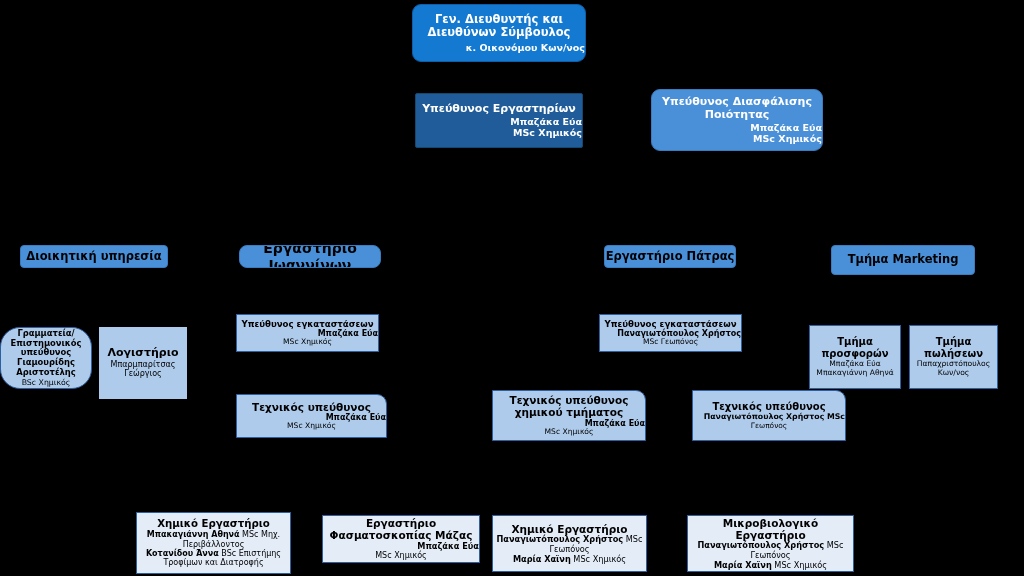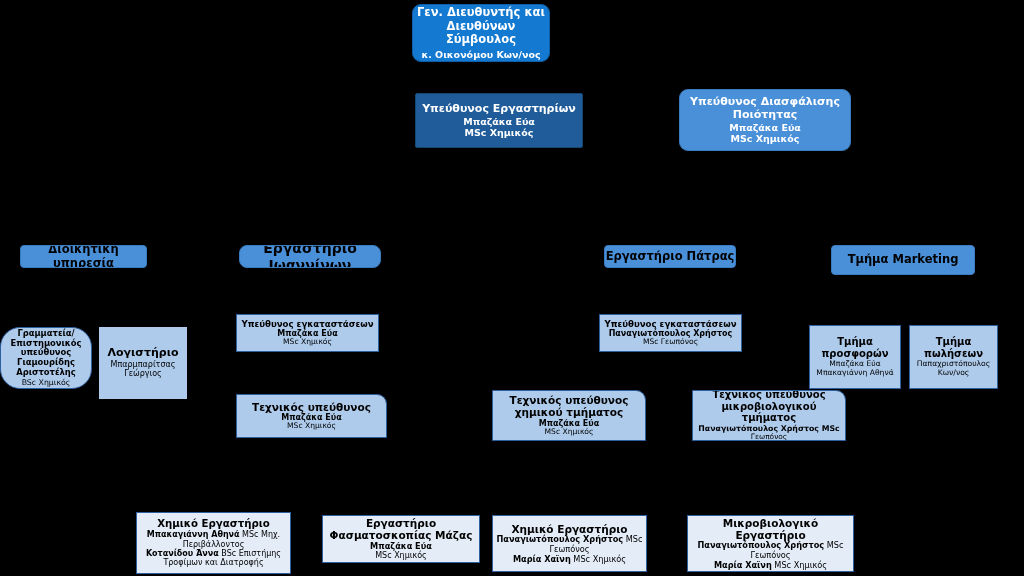--- a/index.html
+++ b/index.html
@@ -42,21 +42,20 @@
     background: #1f5c99;
     color: #ffffff;
     border-radius: 2px;
     border: 1px solid #16476f;
   }
   .n-mid-light {
     background: #4a90d9;
     color: #ffffff;
     border-radius: 9px;
     border: 1px solid #3a7cc0;
-    margin-left: 28px;
   }
   .n-header {
     background: #4a90d9;
     color: #000000;
     border-radius: 4px;
     border: 1px solid #3a7cc0;
   }
   .n-cell {
     background: #aecbeb;
     color: #000000;
@@ -77,53 +76,54 @@
     background: #e3ecf7;
     color: #000000;
     border: 1px solid #2e5f9e;
   }
   
   .t-title {
     font-weight: bold;
   }
   .t-sub {
     font-weight: bold;
+    text-align: right;
   }
   .t-sub-light {
     font-weight: normal;
   }
   .ln { display: block; width: 100%; }
   .inl-b { font-weight: bold; }
   .inl-n { font-weight: normal; }
 </style>
 </head>
 <body>
 
 <svg id="chart-canvas" viewBox="0 0 1024 576" xmlns="http://www.w3.org/2000/svg"></svg>
 
-<div class="node n-top" style="left:412px; top:4px; width:138px; height:58px; font-size:11.5px;">
+<div class="node n-top" style="left:412px; top:4px; width:174px; height:58px; font-size:11.5px;">
   <span class="ln t-title">Γεν. Διευθυντής και</span>
   <span class="ln t-title">Διευθύνων Σύμβουλος</span>
   <span class="ln t-sub" style="font-size:9.5px; margin-top:2px;">κ. Οικονόμου Κων/νος</span>
 </div>
 
 <div class="node n-mid-dark" style="left:415px; top:93px; width:168px; height:55px; font-size:11px;">
   <span class="ln t-title">Υπεύθυνος Εργαστηρίων</span>
   <span class="ln t-sub" style="font-size:9.5px;">Μπαζάκα Εύα</span>
   <span class="ln t-sub" style="font-size:9.5px;">MSc Χημικός</span>
 </div>
 
 <div class="node n-mid-light" style="left:651px; top:89px; width:172px; height:62px; font-size:11px;">
   <span class="ln t-title">Υπεύθυνος Διασφάλισης</span>
   <span class="ln t-title">Ποιότητας</span>
   <span class="ln t-sub" style="font-size:9.5px;">Μπαζάκα Εύα</span>
   <span class="ln t-sub" style="font-size:9.5px;">MSc Χημικός</span>
 </div>
 
-<div class="node n-header" style="left:20px; top:245px; width:127px; height:23px; font-size:11.5px;">
+<div class="node n-header" style="left:20px; top:245px; width:148px; height:23px; font-size:11.5px;">
   <span class="ln t-title">Διοικητική υπηρεσία</span>
 </div>
 
 <div class="node n-header" style="left:239px; top:245px; width:142px; height:23px; font-size:14px;border-radius:8px;">
   <span class="ln t-title">Εργαστήριο Ιωαννίνων</span>
 </div>
 
 <div class="node n-header" style="left:604px; top:245px; width:132px; height:23px; font-size:11.5px;">
   <span class="ln t-title">Εργαστήριο Πάτρας</span>
 </div>
@@ -167,21 +167,20 @@
 
 <div class="node n-cell-round" style="left:492px; top:390px; width:154px; height:51px; font-size:10.5px;">
   <span class="ln t-title">Τεχνικός υπεύθυνος</span>
   <span class="ln t-title">χημικού τμήματος</span>
   <span class="ln t-sub" style="font-size:8px;">Μπαζάκα Εύα</span>
   <span class="ln t-sub-light" style="font-size:7.6px;">MSc Χημικός</span>
 </div>
 
 <div class="node n-cell-round" style="left:692px; top:390px; width:154px; height:51px; font-size:10px;">
   <span class="ln t-title">Τεχνικός υπεύθυνος</span>
-  <span class="ln t-title">μικροβιολογικού τμήματος</span>
   <span class="ln t-sub" style="font-size:7.8px;">Παναγιωτόπουλος Χρήστος  MSc</span>
   <span class="ln t-sub-light" style="font-size:7.4px;">Γεωπόνος</span>
 </div>
 
 <div class="node n-cell" style="left:809px; top:325px; width:92px; height:64px; font-size:10px;">
   <span class="ln t-title">Τμήμα</span>
   <span class="ln t-title">προσφορών</span>
   <span class="ln t-sub-light" style="font-size:7.6px;">Μπαζάκα Εύα</span>
   <span class="ln t-sub-light" style="font-size:7.6px;">Μπακαγιάννη Αθηνά</span>
 </div>

